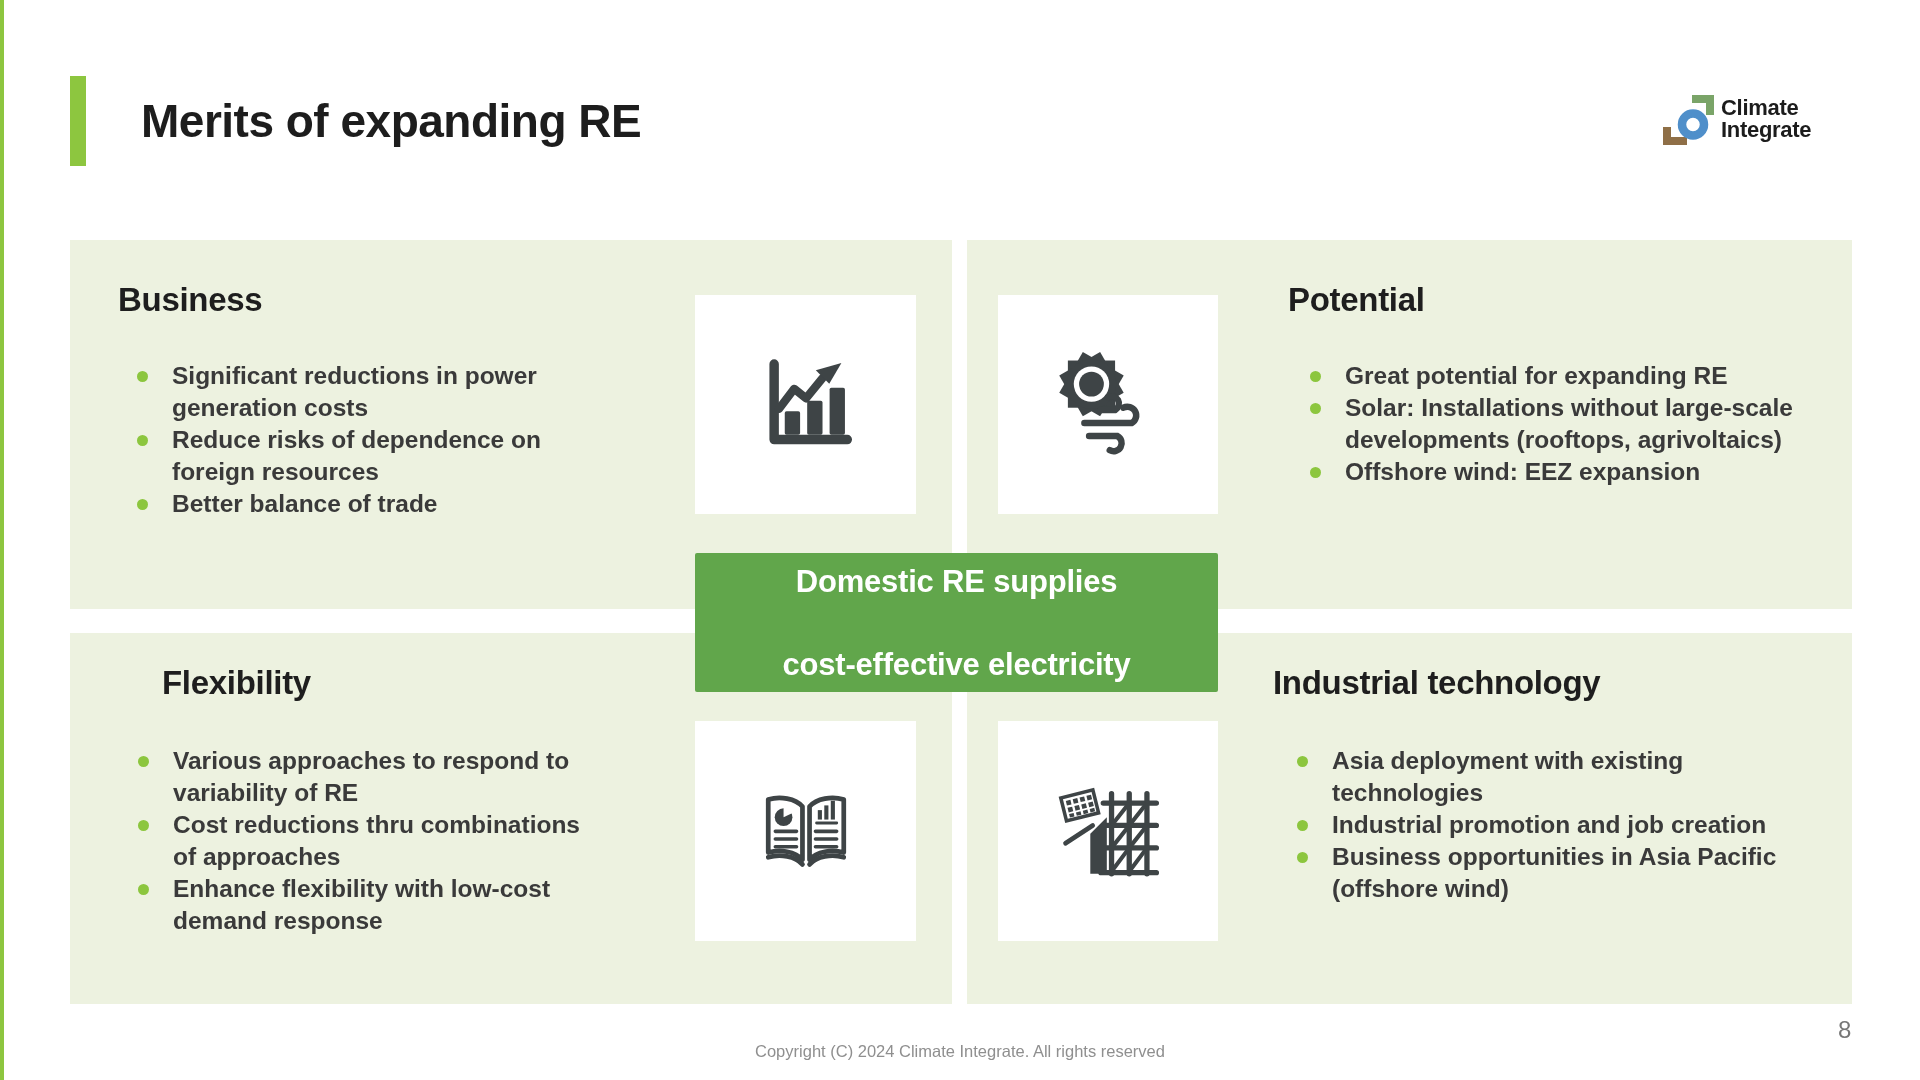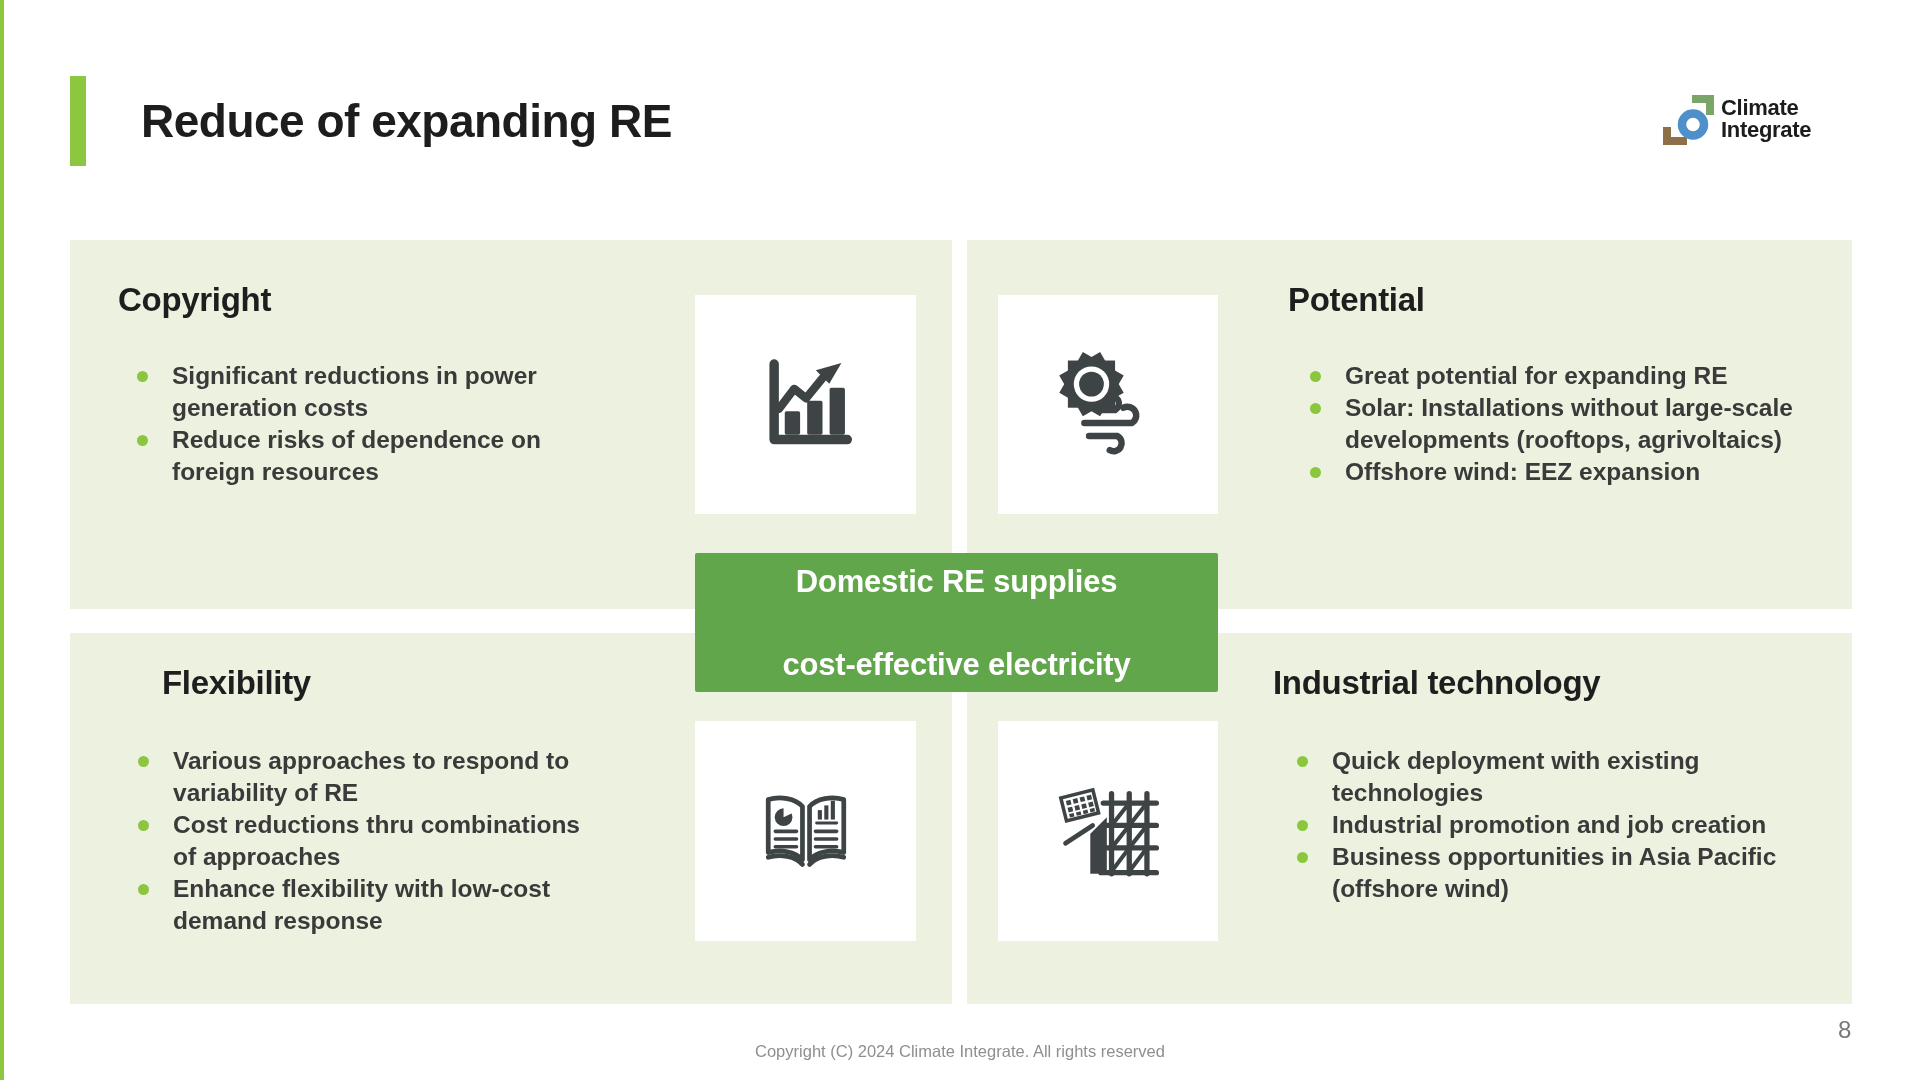--- a/index.html
+++ b/index.html
@@ -53,21 +53,21 @@
   .icon-dark { color:#3e4446; }
 </style>
 </head>
 <body>
 
 <div class="slide">
 
   <div class="edge-line"></div>
   <div class="accent-bar"></div>
 
-  <div class="slide-title">Reduce of expanding RE</div>
+  <div class="slide-title">Merits of expanding RE</div>
 
   <div class="logo">
     <span>
       <svg viewBox="0 0 52 52" width="52" height="52">
         <rect x="30" y="1" width="22" height="8" fill="#7aa468"></rect>
         <rect x="44" y="1" width="8" height="20" fill="#7aa468"></rect>
         <rect x="1" y="33" width="8" height="18" fill="#8f6f47"></rect>
         <rect x="1" y="43" width="24" height="8" fill="#8f6f47"></rect>
         <circle cx="31" cy="30.5" r="11" fill="none" stroke="#4f8fca" stroke-width="8.5"></circle>
       </svg>
@@ -76,41 +76,42 @@
       <div>Climate</div>
       <div>Integrate</div>
     </div>
   </div>
 
   <div class="panel" id="panel-economics"></div>
   <div class="panel" id="panel-potential"></div>
   <div class="panel" id="panel-flexibility"></div>
   <div class="panel" id="panel-industrial"></div>
 
-  <div class="section-title" id="title-economics">Copyright</div>
+  <div class="section-title" id="title-economics">Business</div>
   <div class="section-title" id="title-potential">Potential</div>
   <div class="section-title" id="title-flexibility">Flexibility</div>
   <div class="section-title" id="title-industrial">Industrial technology</div>
 
   <ul class="bullets" id="bullets-economics">
     <li>Significant reductions in power generation costs</li>
     <li>Reduce risks of dependence on foreign resources</li>
+    <li>Better balance of trade</li>
   </ul>
   <ul class="bullets" id="bullets-potential">
     <li>Great potential for expanding RE</li>
     <li>Solar: Installations without large-scale developments (rooftops, agrivoltaics)</li>
     <li>Offshore wind: EEZ expansion</li>
   </ul>
   <ul class="bullets" id="bullets-flexibility">
     <li>Various approaches to respond to variability of RE</li>
     <li>Cost reductions thru combinations of approaches</li>
     <li>Enhance flexibility with low-cost demand response</li>
   </ul>
   <ul class="bullets" id="bullets-industrial">
-    <li>Quick deployment with existing technologies</li>
+    <li>Asia deployment with existing technologies</li>
     <li>Industrial promotion and job creation</li>
     <li>Business opportunities in Asia Pacific (offshore wind)</li>
   </ul>
 
   <div class="tile" id="tile-economics">
     <span class="icon-dark">
       <svg viewBox="0 0 100 100" fill="currentColor">
         <path d="M23 17 V81 H85" fill="none" stroke="currentColor" stroke-width="8" stroke-linecap="round" stroke-linejoin="round"></path>
         <rect x="32" y="57" width="13" height="20" rx="1.5"></rect>
         <rect x="51" y="48" width="13" height="29" rx="1.5"></rect>

